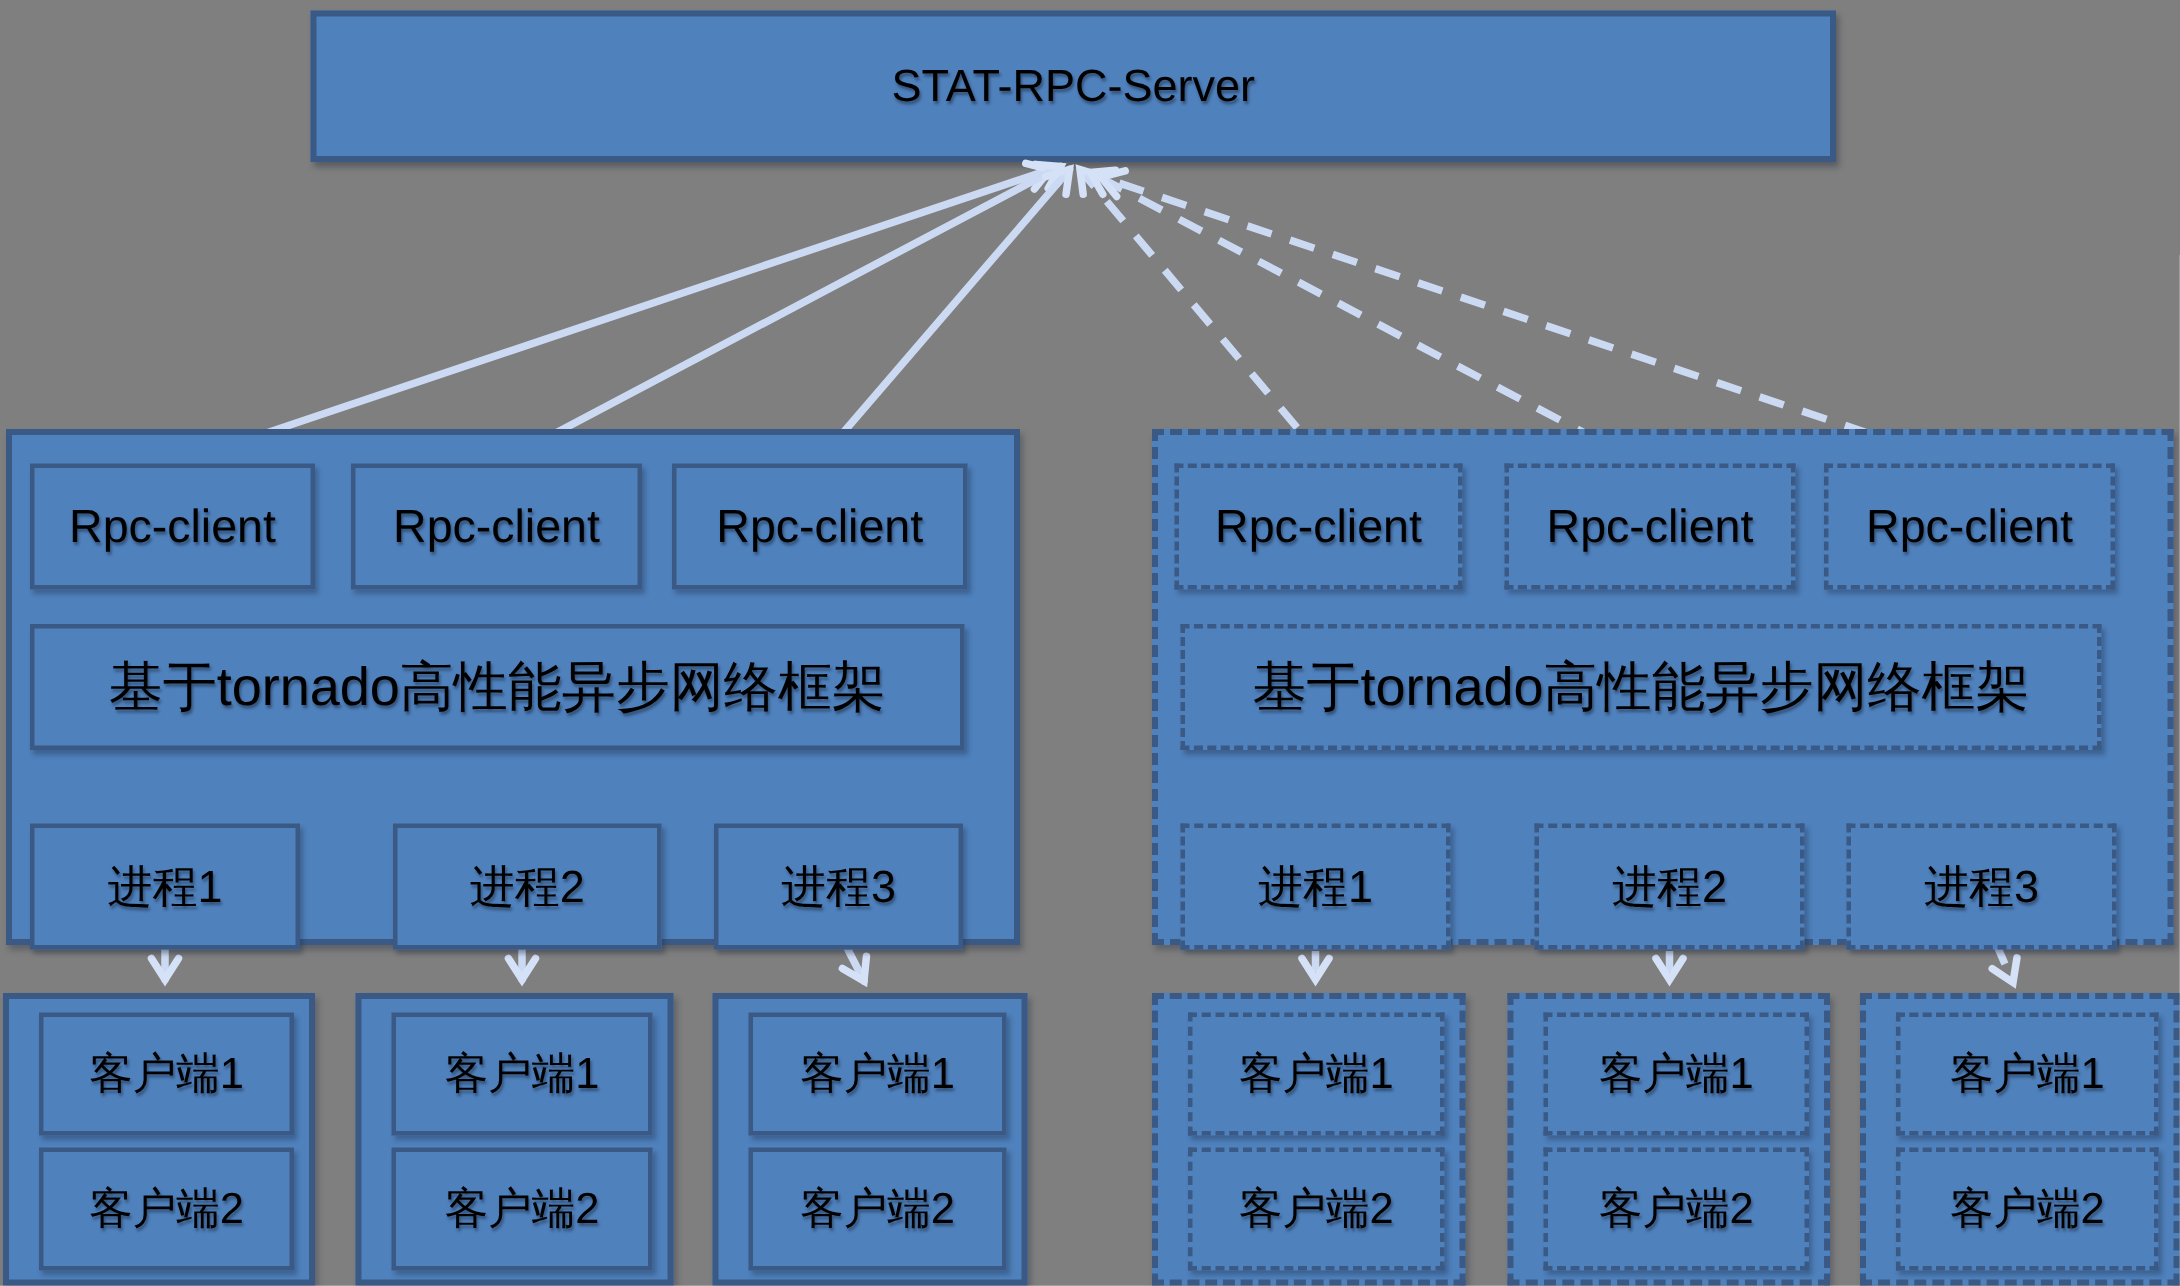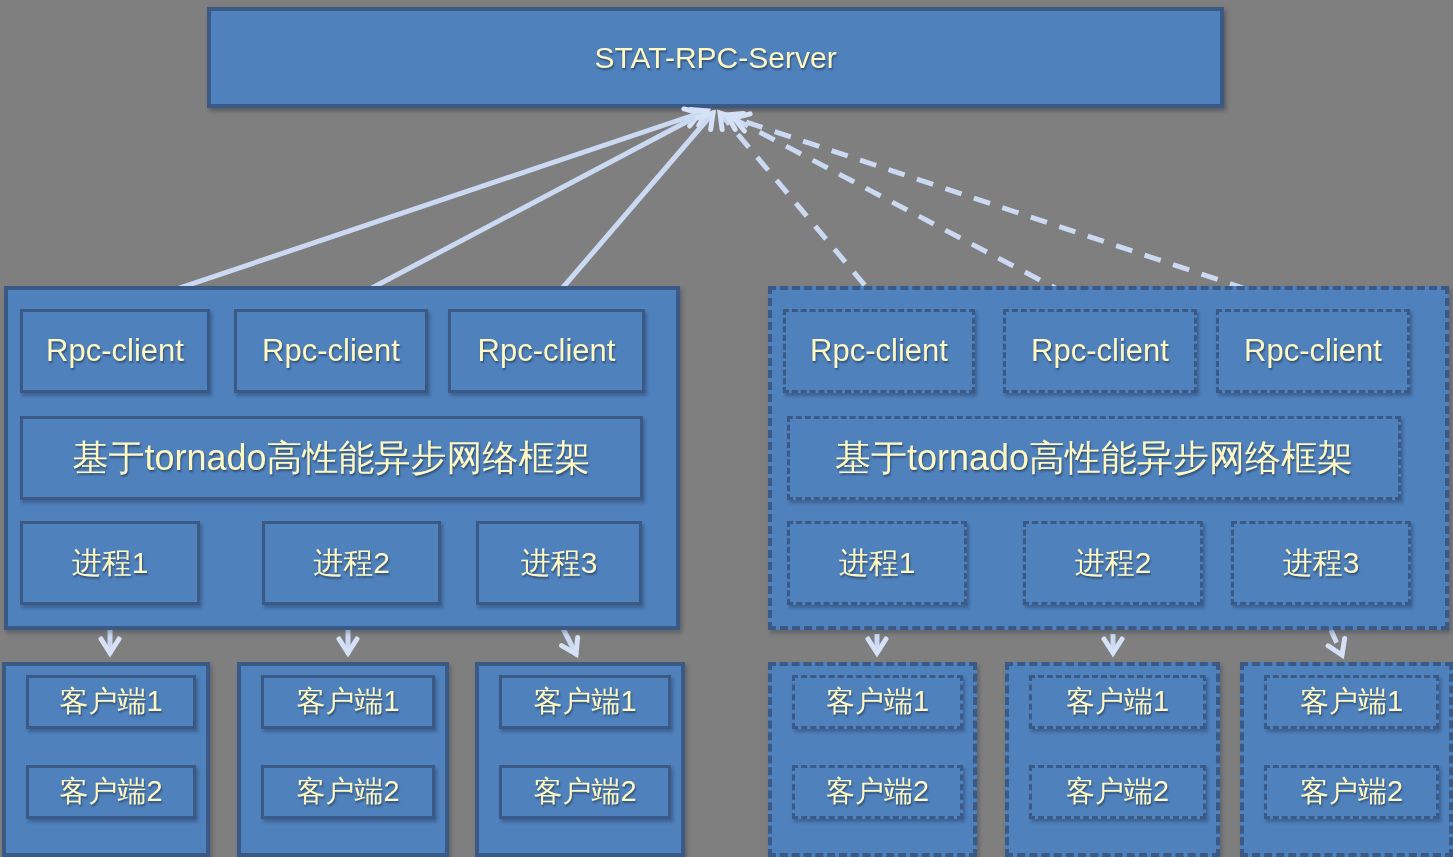--- a/index.html
+++ b/index.html
@@ -3,21 +3,21 @@
 <meta charset="utf-8">
 <style>
   html,body{margin:0;padding:0;}
   *{box-sizing:border-box;}
   body{font-family:"Liberation Sans","DejaVu Sans",sans-serif;}
   #stage{
     position:relative;width:1453px;height:857px;
     background:#7F7F7F;overflow:hidden;
   }
   .blockText{
-    color:#fef9c3;text-align:center;
+    color:#000000;text-align:center;
     text-shadow:1px 2px 2px rgba(0,0,0,.38);
     white-space:nowrap;
   }
   .server{
     position:absolute;left:207px;top:7px;width:1017px;height:101px;
     background:#4F81BD;border:4px solid #3A5A85;
     display:flex;align-items:center;justify-content:center;
     font-size:30px;
     box-shadow:2px 3px 4px rgba(20,30,50,.35);
   }
@@ -29,29 +29,29 @@
   .group.dashed{border-style:dashed;}
   .innerbox{
     position:absolute;height:84px;
     background:#4F81BD;border:3px solid #3A5A85;
     display:flex;align-items:center;justify-content:center;
     box-shadow:2px 3px 3px rgba(20,30,50,.3);
   }
   .dashed .innerbox{border-style:dashed;}
   .rpc{font-size:31px;}
   .framework{font-size:36px;}
-  .process{font-size:30px;}
+  .process{font-size:30px;margin-top:28px;}
   .clientcol{
     position:absolute;top:662px;height:195px;
     background:#4F81BD;border:4px solid #3A5A85;
     box-shadow:2px 3px 4px rgba(20,30,50,.3);
   }
   .clientcol.dashed{border-style:dashed;}
   .clientbox{
-    position:absolute;left:20px;right:10px;height:54px;
+    position:absolute;left:20px;right:10px;height:82px;
     background:#4F81BD;border:3px solid #3A5A85;
     display:flex;align-items:center;justify-content:center;
     font-size:29px;
     box-shadow:2px 3px 3px rgba(20,30,50,.3);
   }
   .clientcol.dashed .clientbox{border-style:dashed;}
   #connectors{position:absolute;left:0;top:0;pointer-events:none;}
 </style>
 </head>
 <body>

